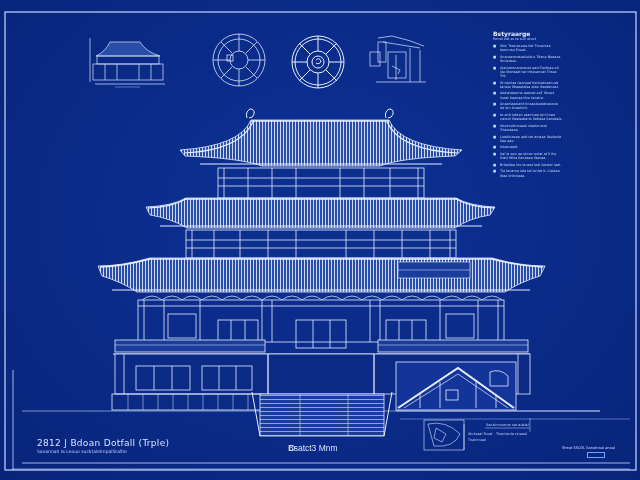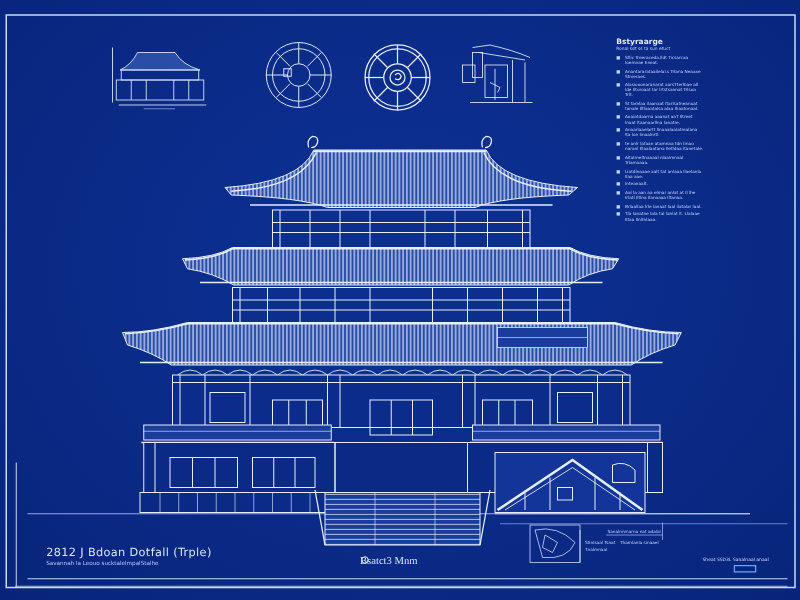--- a/index.html
+++ b/index.html
@@ -2,21 +2,21 @@
 <html><head>
 <meta charset="utf-8">
 <style>
   html, body { margin: 0; padding: 0; }
   body { width: 640px; height: 480px; overflow: hidden; background: #0a2a86; font-family: "DejaVu Sans", sans-serif; }
   .sheet { position: relative; width: 640px; height: 480px; background: radial-gradient(ellipse at 50% 45%, #0d3196 0%, #0a2a86 60%, #08247a 100%); }
   svg { position: absolute; left: 0; top: 0; }
   .txt { position: absolute; color: #d8e4ff; white-space: nowrap; }
   .title-main { left: 37px; top: 438px; font-size: 9px; letter-spacing: 0.3px; }
   .title-sub { left: 37px; top: 449px; font-size: 4.5px; color: #b9cbff; }
-  .caption-center { left: 288px; top: 443px; font-size: 8.5px; font-family: Liberation Serif, serif; }
+  .caption-center { left: 288px; top: 443px; font-size: 8.5px; font-family: Liberation Sans, sans-serif; }
   .notes { left: 493px; top: 30px; width: 70px; }
   .notes-heading { font-size: 6px; font-weight: bold; color: #e2ebff; }
   .notes-sub { font-size: 3.5px; color: #b9cbff; margin-bottom: 3px; }
   .note-row { display: flex; gap: 3px; font-size: 3.4px; line-height: 4.2px; color: #c9d8ff; margin-bottom: 2.4px; }
   .note-bullet { width: 4px; flex: none; }
   .stamp { left: 562px; top: 446px; font-size: 3.6px; color: #d0dcff; }
   .stamp-box { left: 587px; top: 452px; width: 16px; height: 4px; border: 0.6px solid #6fa0ff; }
   .detail-label { font-size: 3.4px; color: #c9d8ff; line-height: 4px; }
 </style>
 </head>

